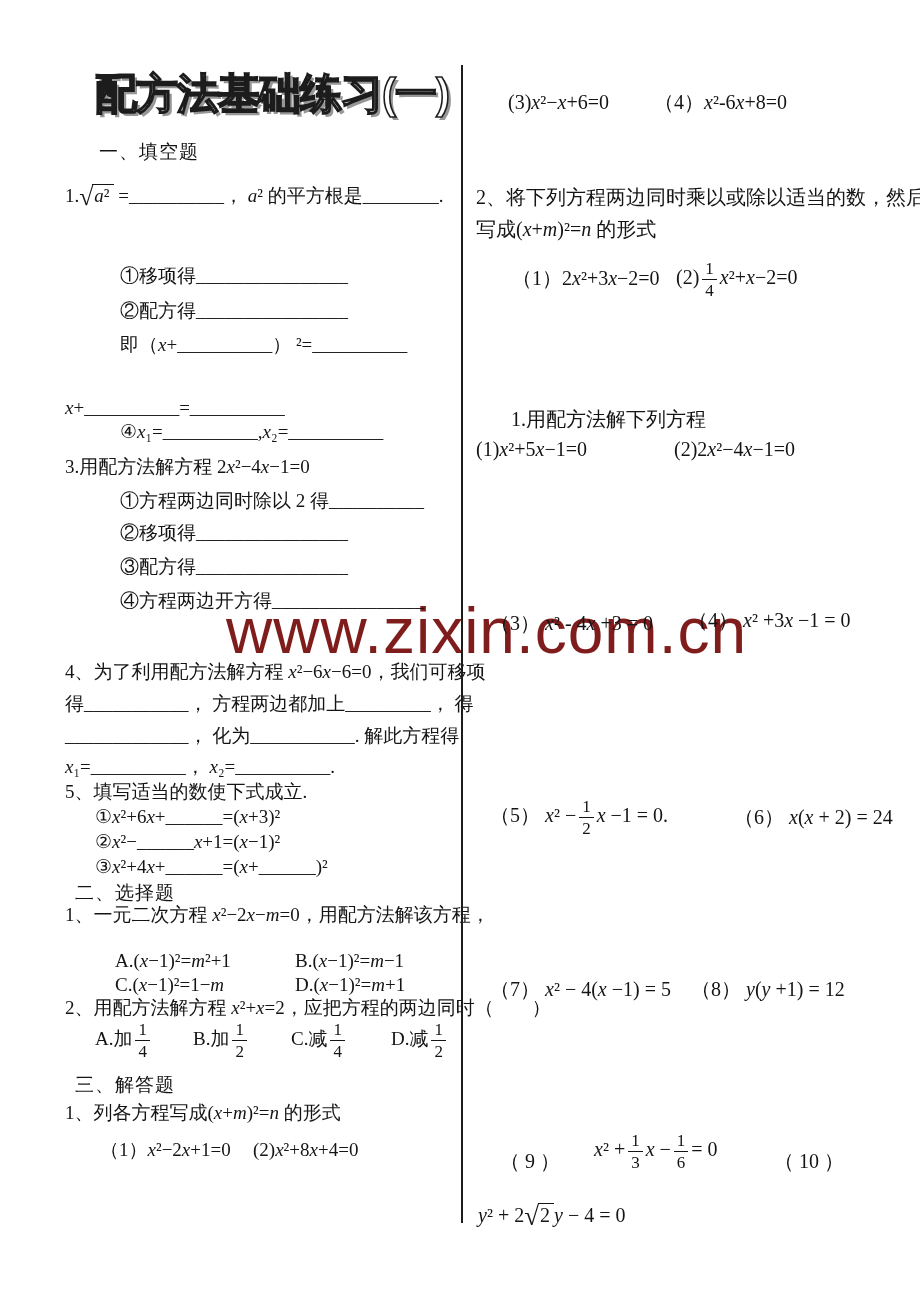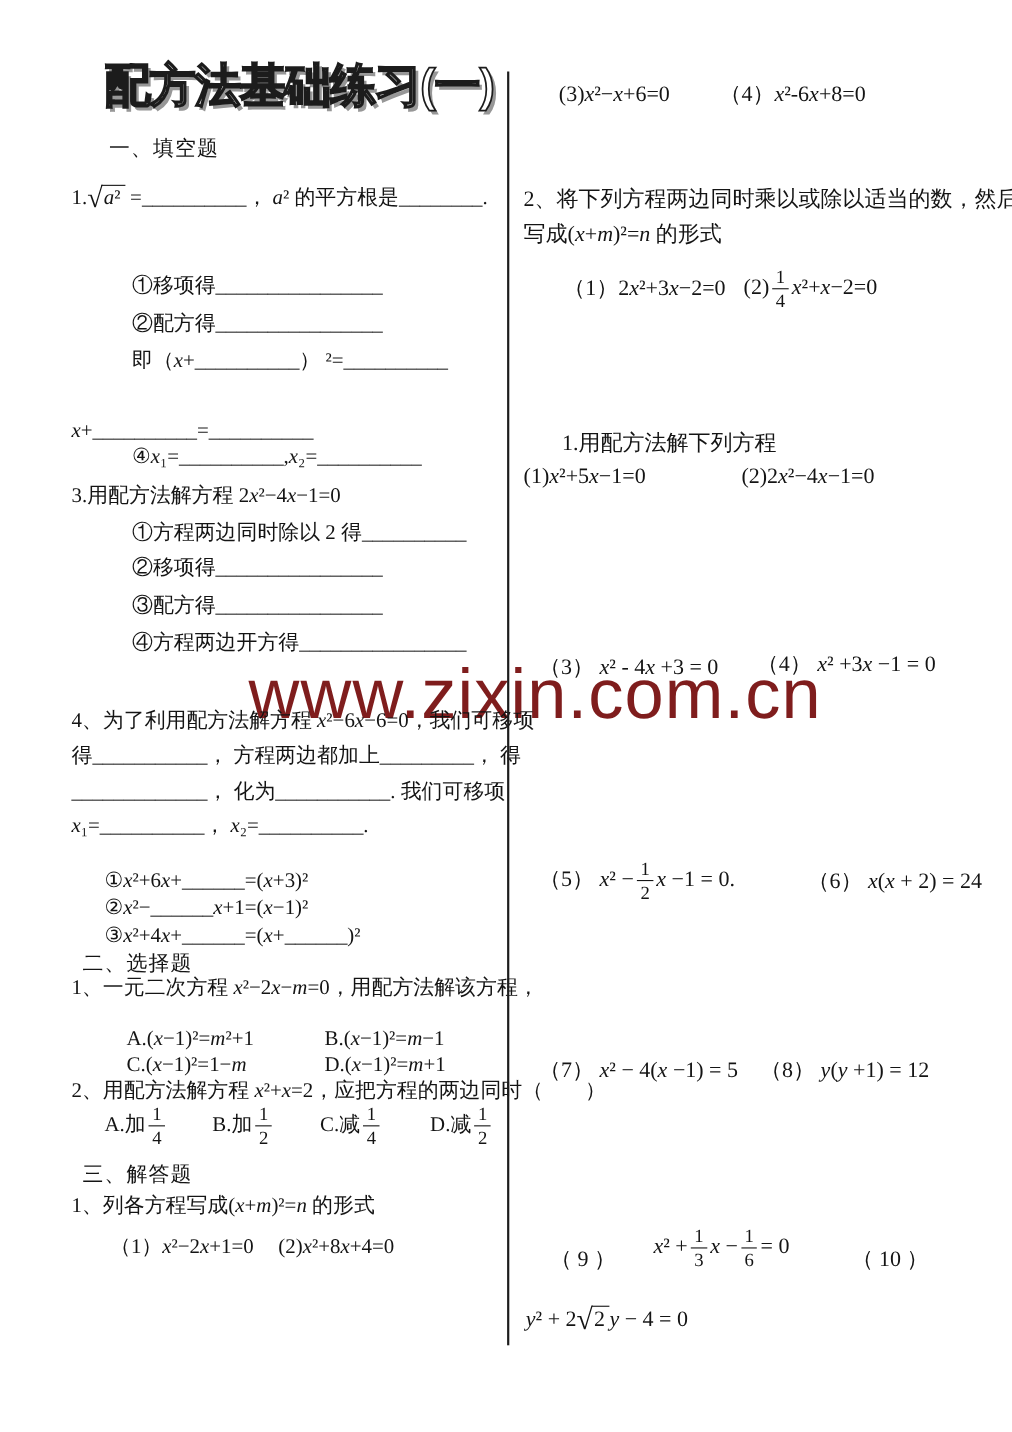--- a/index.html
+++ b/index.html
@@ -4,21 +4,21 @@
 <style>
   html,body{margin:0;padding:0;background:#fff;}
   #page{
     position:relative;
     width:920px;height:1302px;
     background:#ffffff;
     font-family:"Liberation Serif","DejaVu Serif",serif;
     color:#141414;
     overflow:hidden;
   }
-  .col{position:absolute;top:0;height:1226px;}
+  .col{position:absolute;top:16px;height:1226px;}
   #left-col{left:65px;width:400px;}
   #right-col{left:476px;width:444px;}
   .ln{
     position:absolute;
     white-space:nowrap;
     font-size:19px;
     line-height:24px;
     z-index:2;
   }
   #right-col .ln{font-size:20px;}
@@ -92,23 +92,24 @@
     <div class="ln" style="top:404px;left:55px">④<i>x</i>₁=__________,<i>x</i>₂=__________</div>
 
     <div class="ln" style="top:439px;left:0">3.用配方法解方程 2<i>x</i>²−4<i>x</i>−1=0</div>
     <div class="ln" style="top:473px;left:55px">①方程两边同时除以 2 得__________</div>
     <div class="ln" style="top:505px;left:55px">②移项得________________</div>
     <div class="ln" style="top:539px;left:55px">③配方得________________</div>
     <div class="ln" style="top:573px;left:55px">④方程两边开方得________________</div>
 
     <div class="ln" style="top:644px;left:0">4、为了利用配方法解方程 <i>x</i>²−6<i>x</i>−6=0，我们可移项</div>
     <div class="ln" style="top:676px;left:0">得___________， 方程两边都加上_________， 得</div>
-    <div class="ln" style="top:708px;left:0">_____________， 化为___________. 我们可移项</div>
+    <div class="ln" style="top:708px;left:0">_____________， 化为___________. 解此方程得</div>
     <div class="ln" style="top:739px;left:0"><i>x</i>₁=__________，  <i>x</i>₂=__________.</div>
 
+    <div class="ln" style="top:764px;left:0">5、填写适当的数使下式成立.</div>
     <div class="ln" style="top:789px;left:30px">①<i>x</i>²+6<i>x</i>+______=(<i>x</i>+3)²</div>
     <div class="ln" style="top:814px;left:30px">②<i>x</i>²−______<i>x</i>+1=(<i>x</i>−1)²</div>
     <div class="ln" style="top:839px;left:30px">③<i>x</i>²+4<i>x</i>+______=(<i>x</i>+______)²</div>
 
     <div class="ln heading" style="top:865px;left:10px">二、选择题</div>
     <div class="ln" style="top:887px;left:0">1、一元二次方程 <i>x</i>²−2<i>x</i>−<i>m</i>=0，用配方法解该方程，</div>
     <div class="ln" style="top:933px;left:50px">A.(<i>x</i>−1)²=<i>m</i>²+1</div>
     <div class="ln" style="top:933px;left:230px">B.(<i>x</i>−1)²=<i>m</i>−1</div>
     <div class="ln" style="top:957px;left:50px">C.(<i>x</i>−1)²=1−<i>m</i></div>
     <div class="ln" style="top:957px;left:230px">D.(<i>x</i>−1)²=<i>m</i>+1</div>

